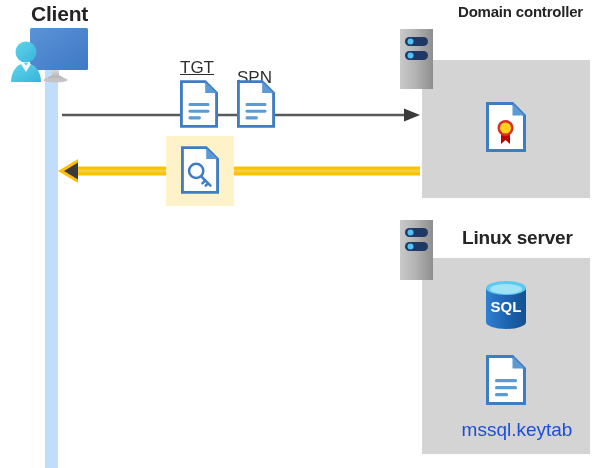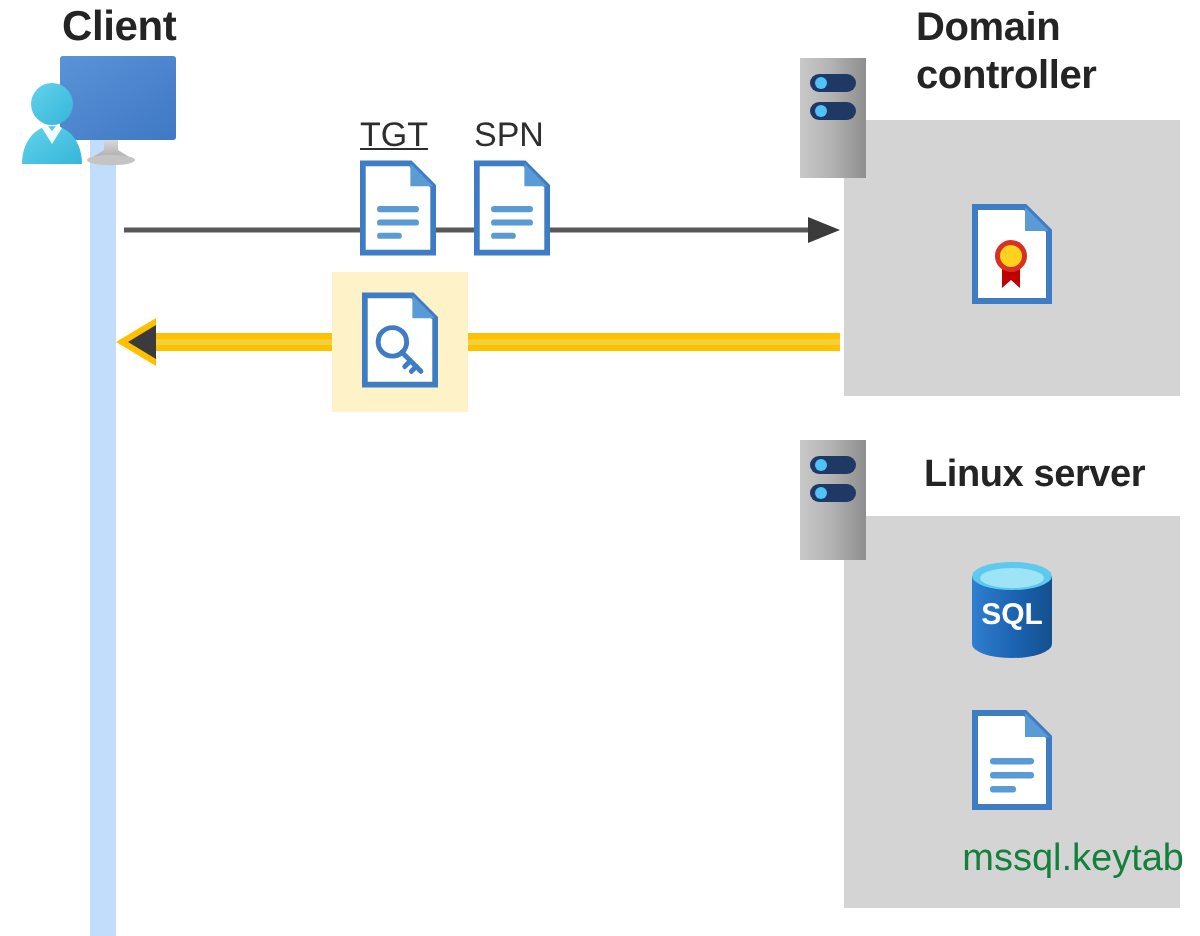--- a/index.html
+++ b/index.html
@@ -13,33 +13,33 @@
 
   
   .label{
     position:absolute;
     font-weight:bold;
     color:#242424;
     letter-spacing:-0.2px;
     line-height:1.18;
   }
   #client-label{left:31px;top:2px;font-size:21px;}
-  #dc-label{left:458px;top:3px;font-size:20px;width:130px;}
+  #dc-label{left:458px;top:3px;font-size:15px;width:130px;}
   #linux-label{left:462px;top:227px;font-size:19px;width:140px;}
   .filename{
     position:absolute;
-    font-size:19px;color:#15803d;font-weight:normal;
-    left:442px;top:419px;width:150px;text-align:right;
+    font-size:19px;color:#1d4ed8;font-weight:normal;
+    left:442px;top:419px;width:150px;text-align:center;
   }
 
   .doc-label{
     position:absolute;font-size:17px;color:#2e2e2e;font-weight:normal;
   }
   #tgt-label{left:180px;top:58px;text-decoration:underline;}
-  #spn-label{left:237px;top:58px;}
+  #spn-label{left:237px;top:68px;}
 
   
   #lifeline{
     position:absolute;left:45px;top:62px;width:13px;height:406px;
     background:#c2dcfc;
   }
 
   
   #client-icon{position:absolute;left:8px;top:26px;width:84px;height:60px;}
 

